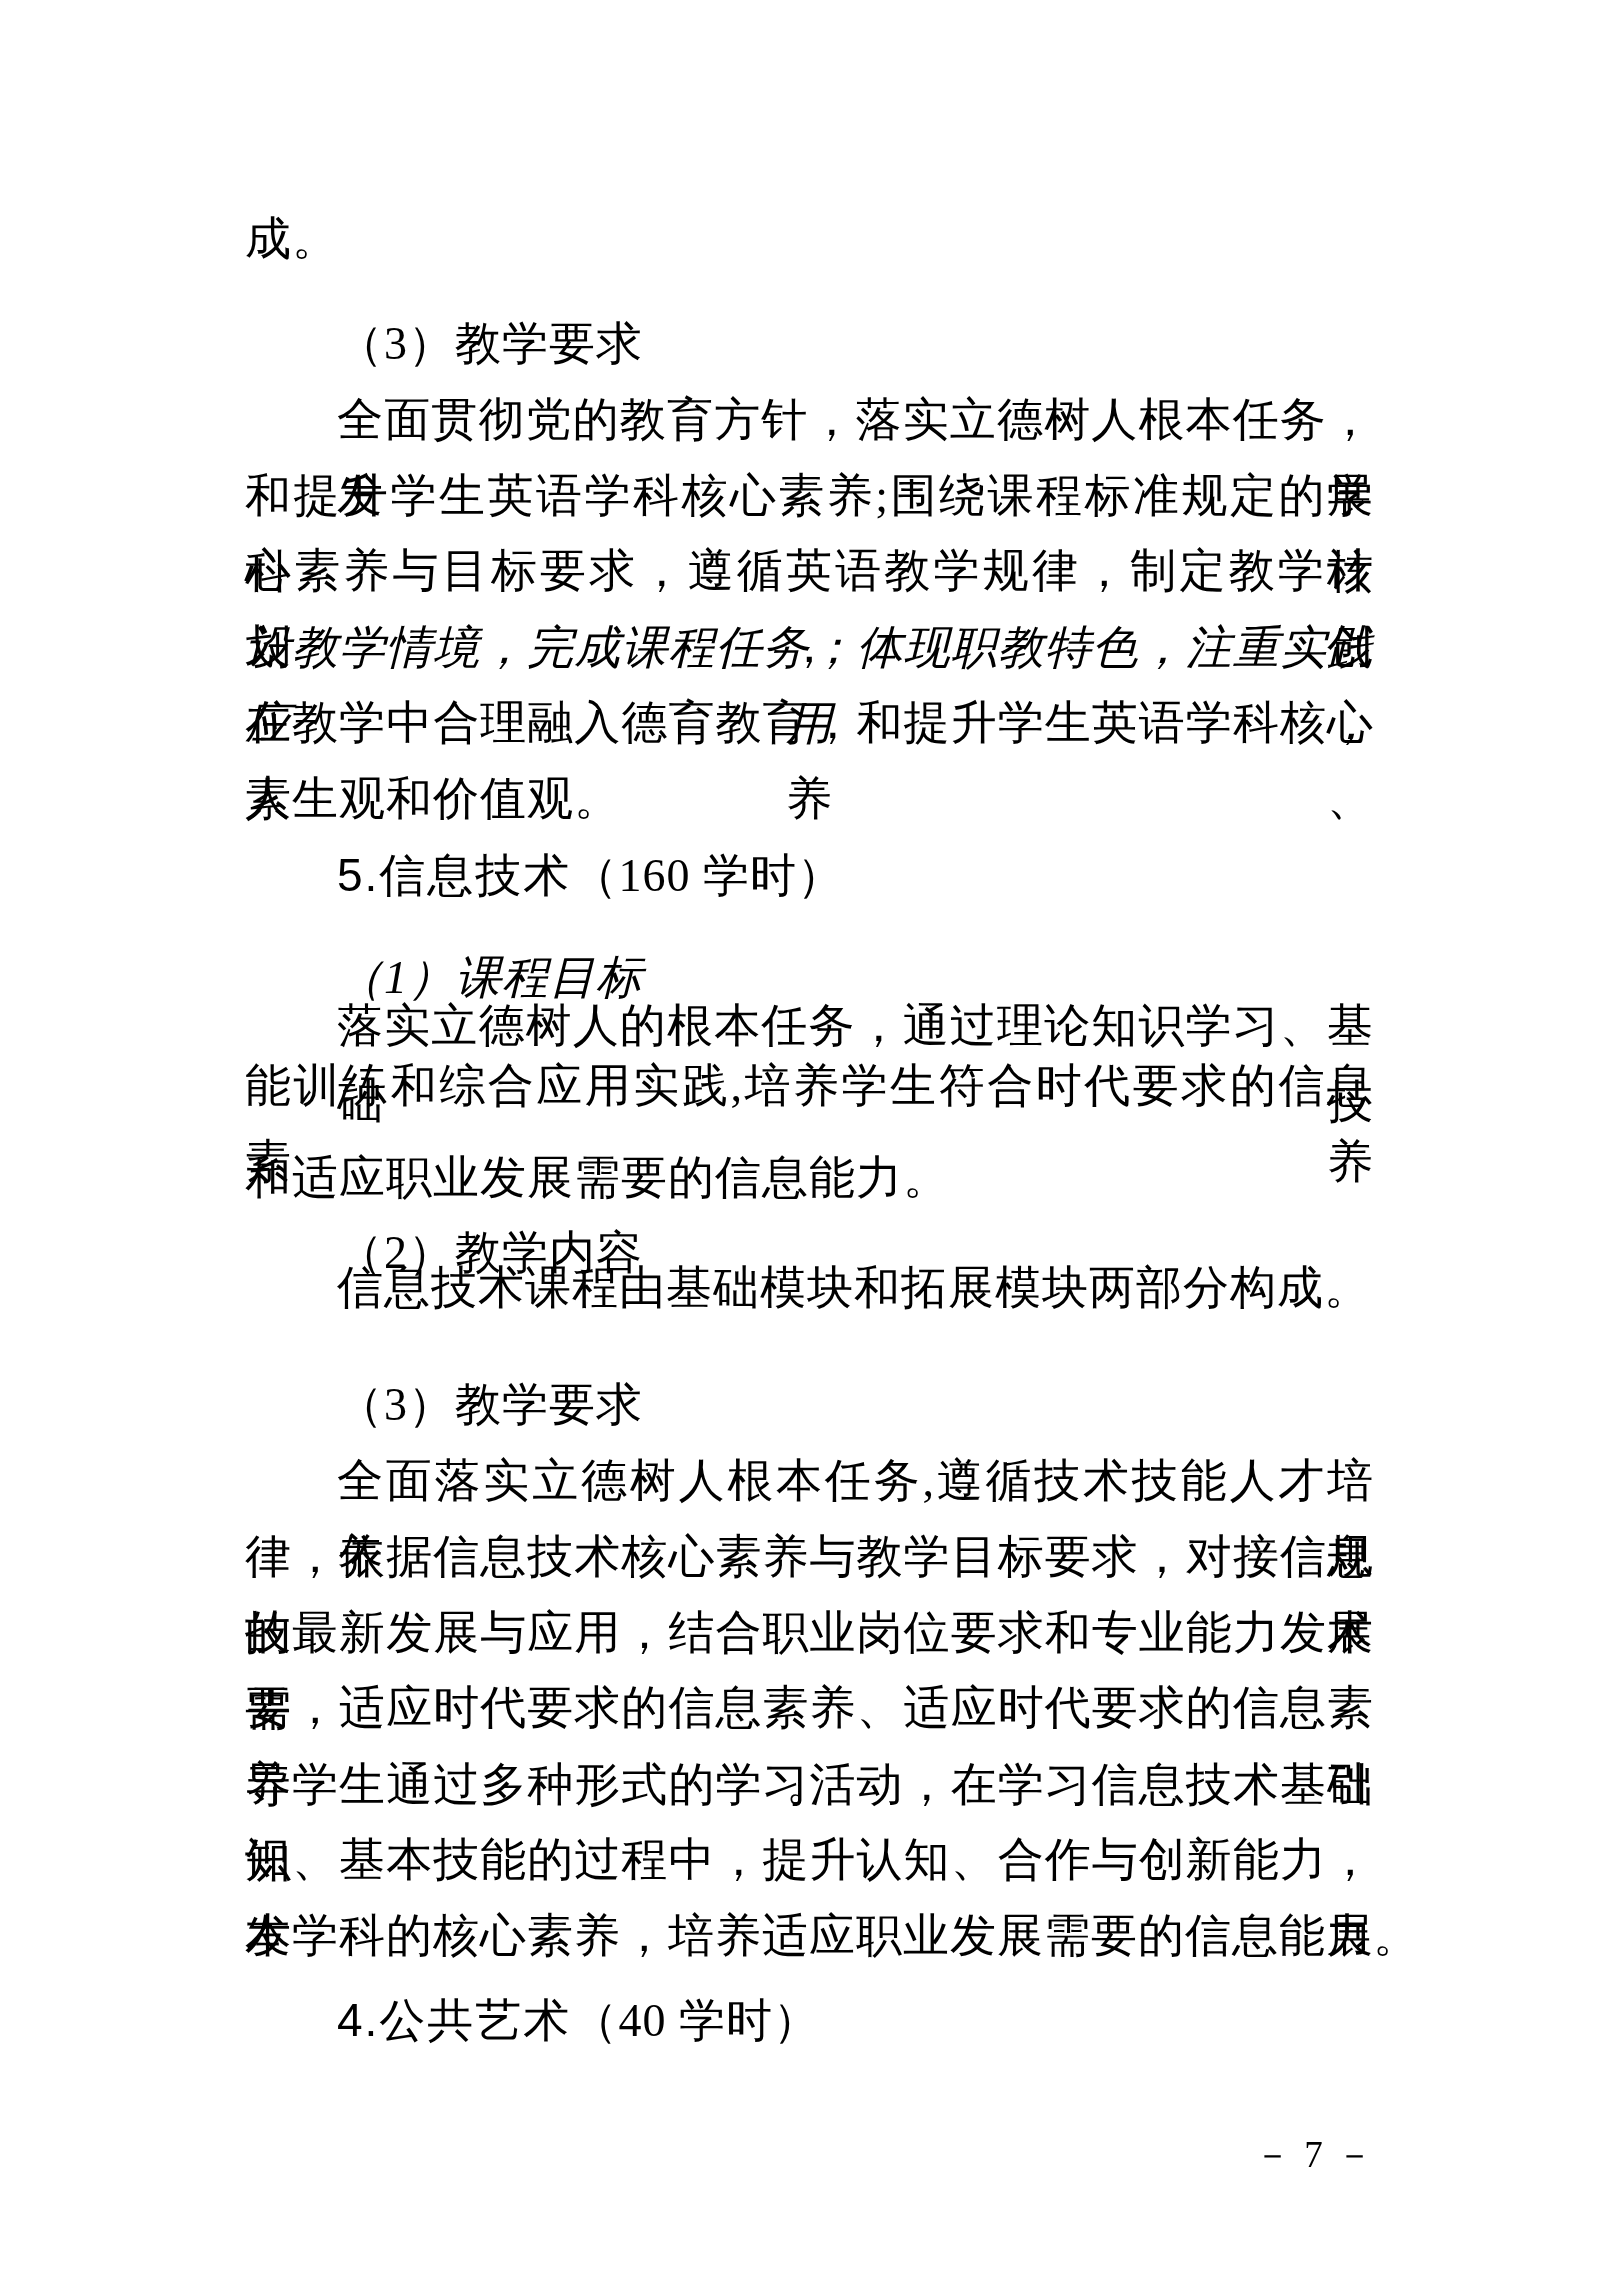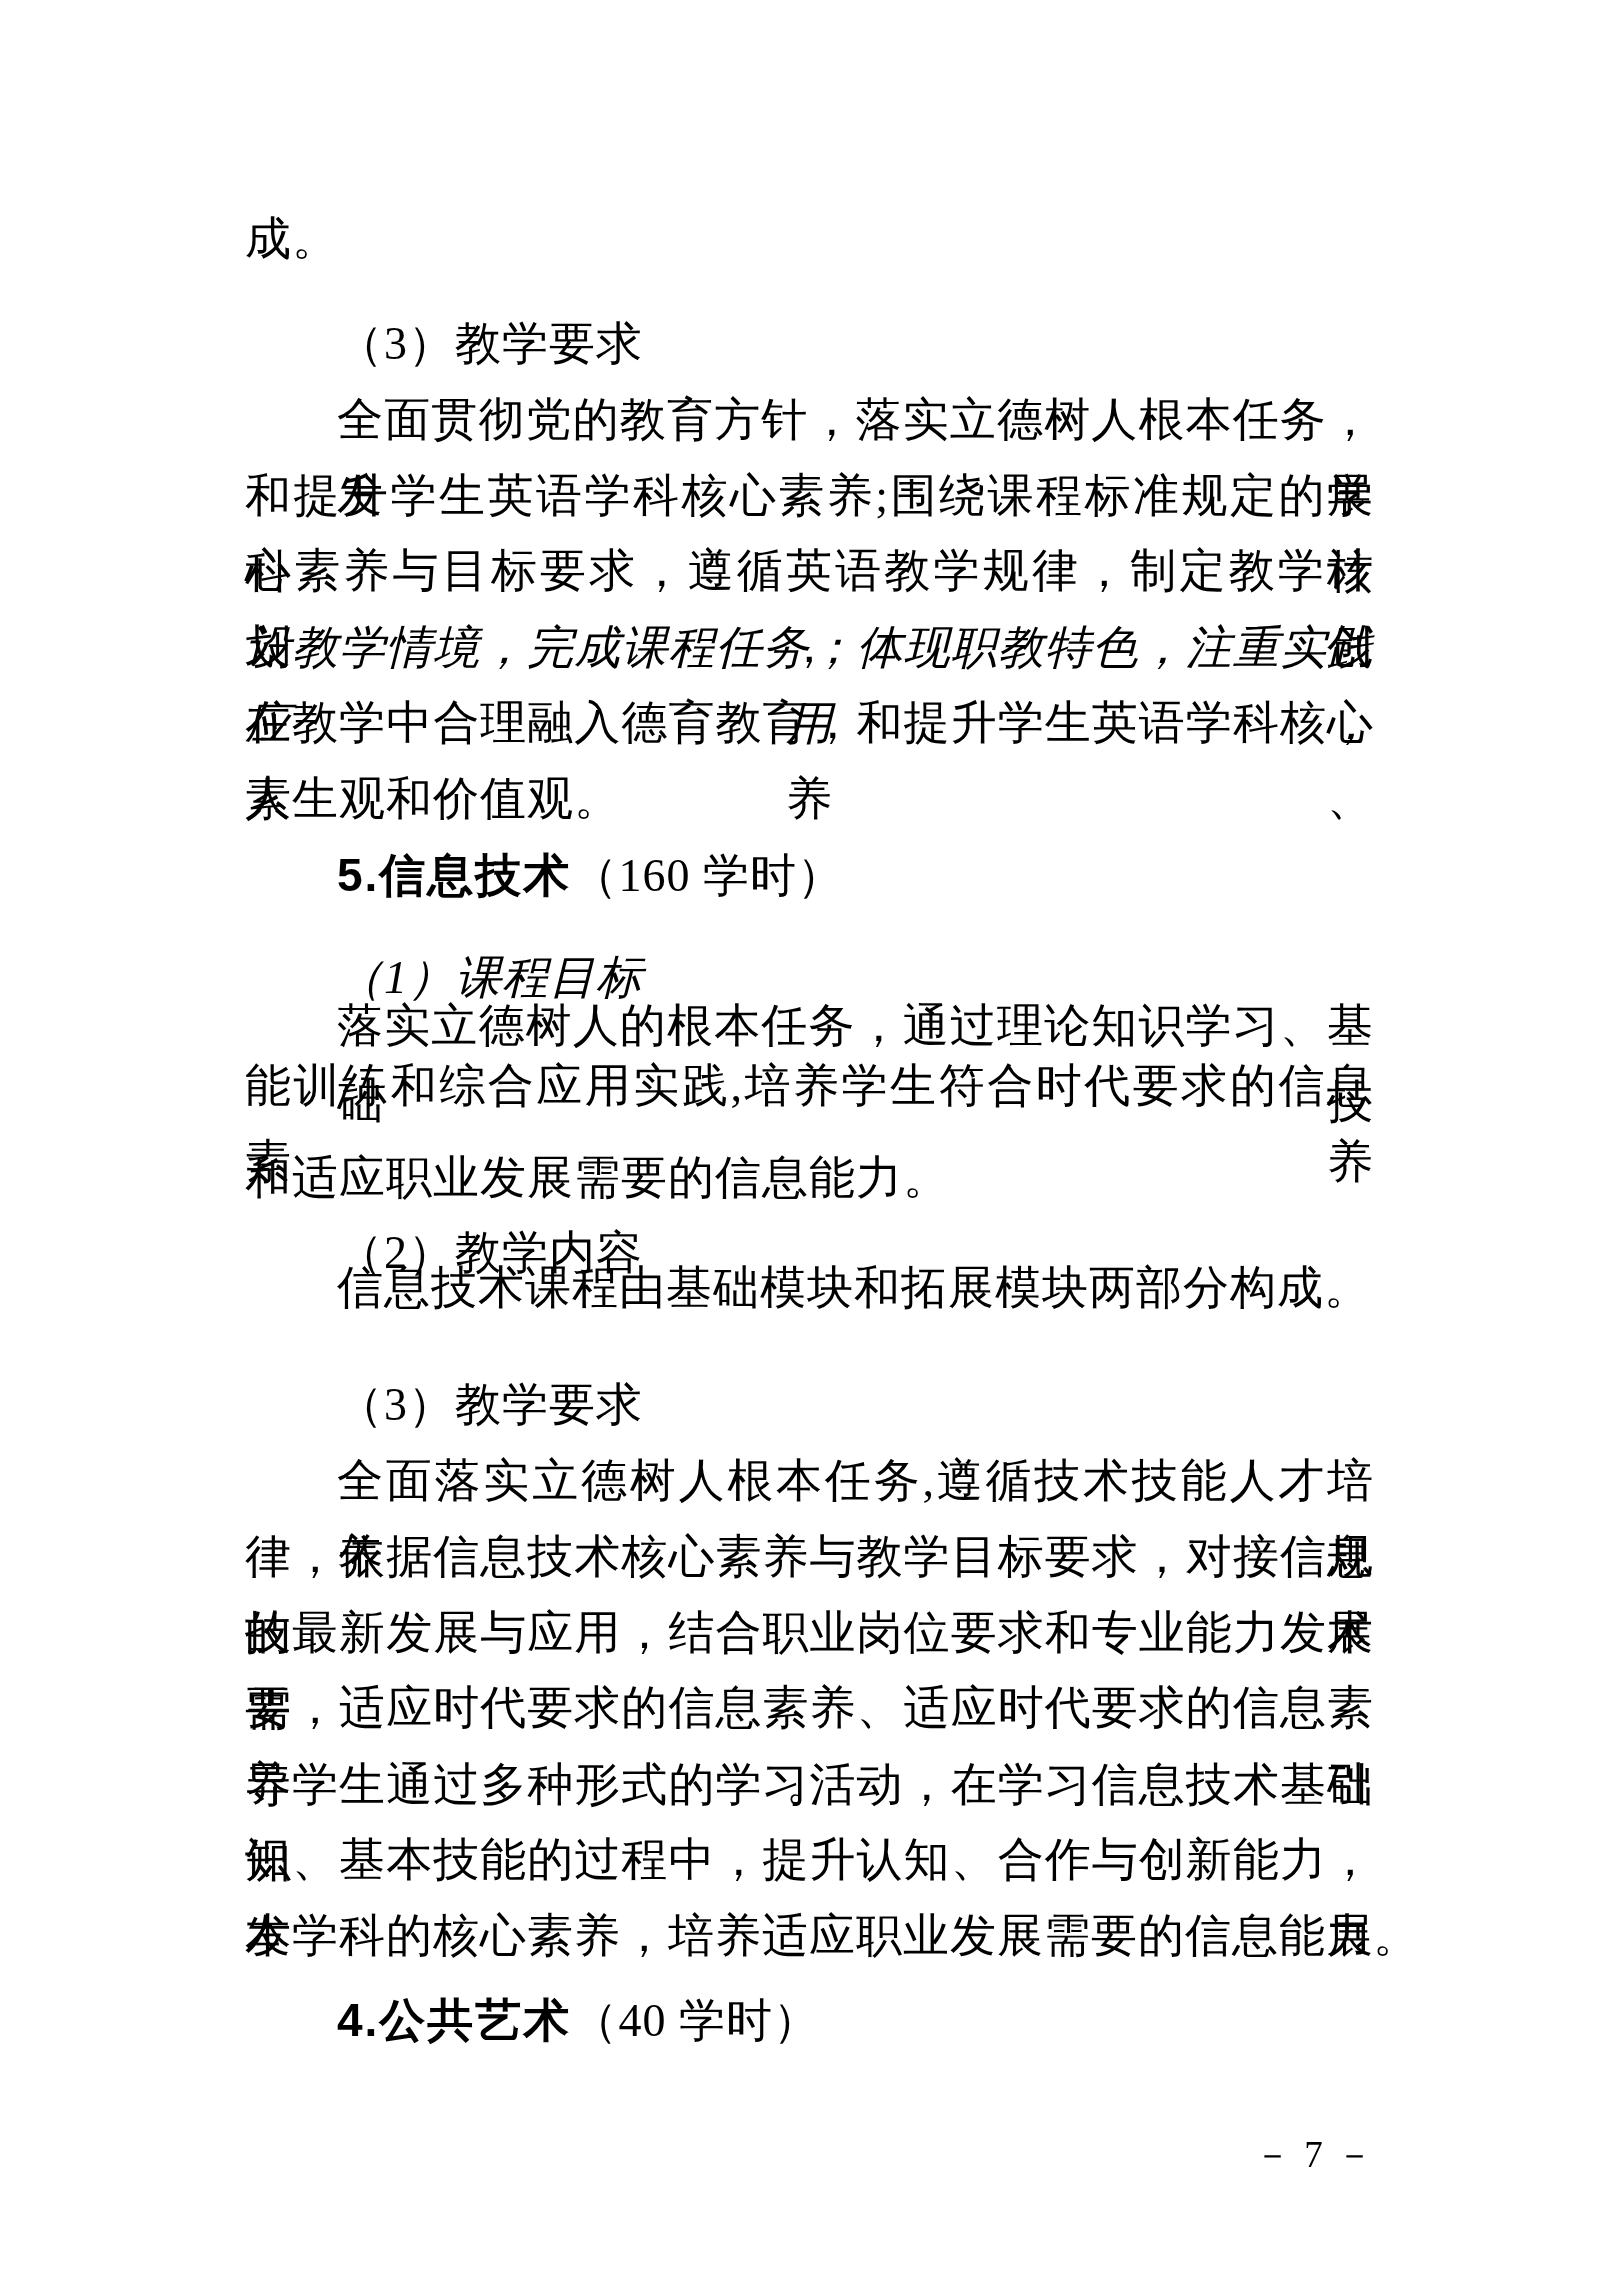--- a/index.html
+++ b/index.html
@@ -22,21 +22,21 @@
     letter-spacing:1px;
     white-space:nowrap;
   }
   .text-line.indent { padding-left:92px; width:1037px; }
   .text-line.fill {
     white-space:normal;
     text-align:justify;
     text-align-last:justify;
   }
   .chapter-bold {
-    font-weight:bold;
+    font-weight:normal;
     font-family:"Liberation Sans","DejaVu Sans",sans-serif;
     letter-spacing:2px;
   }
   .page-number {
     position:absolute;
     top:2129px;
     right:245px;
     width:157px;
     height:51px;
     line-height:51px;

